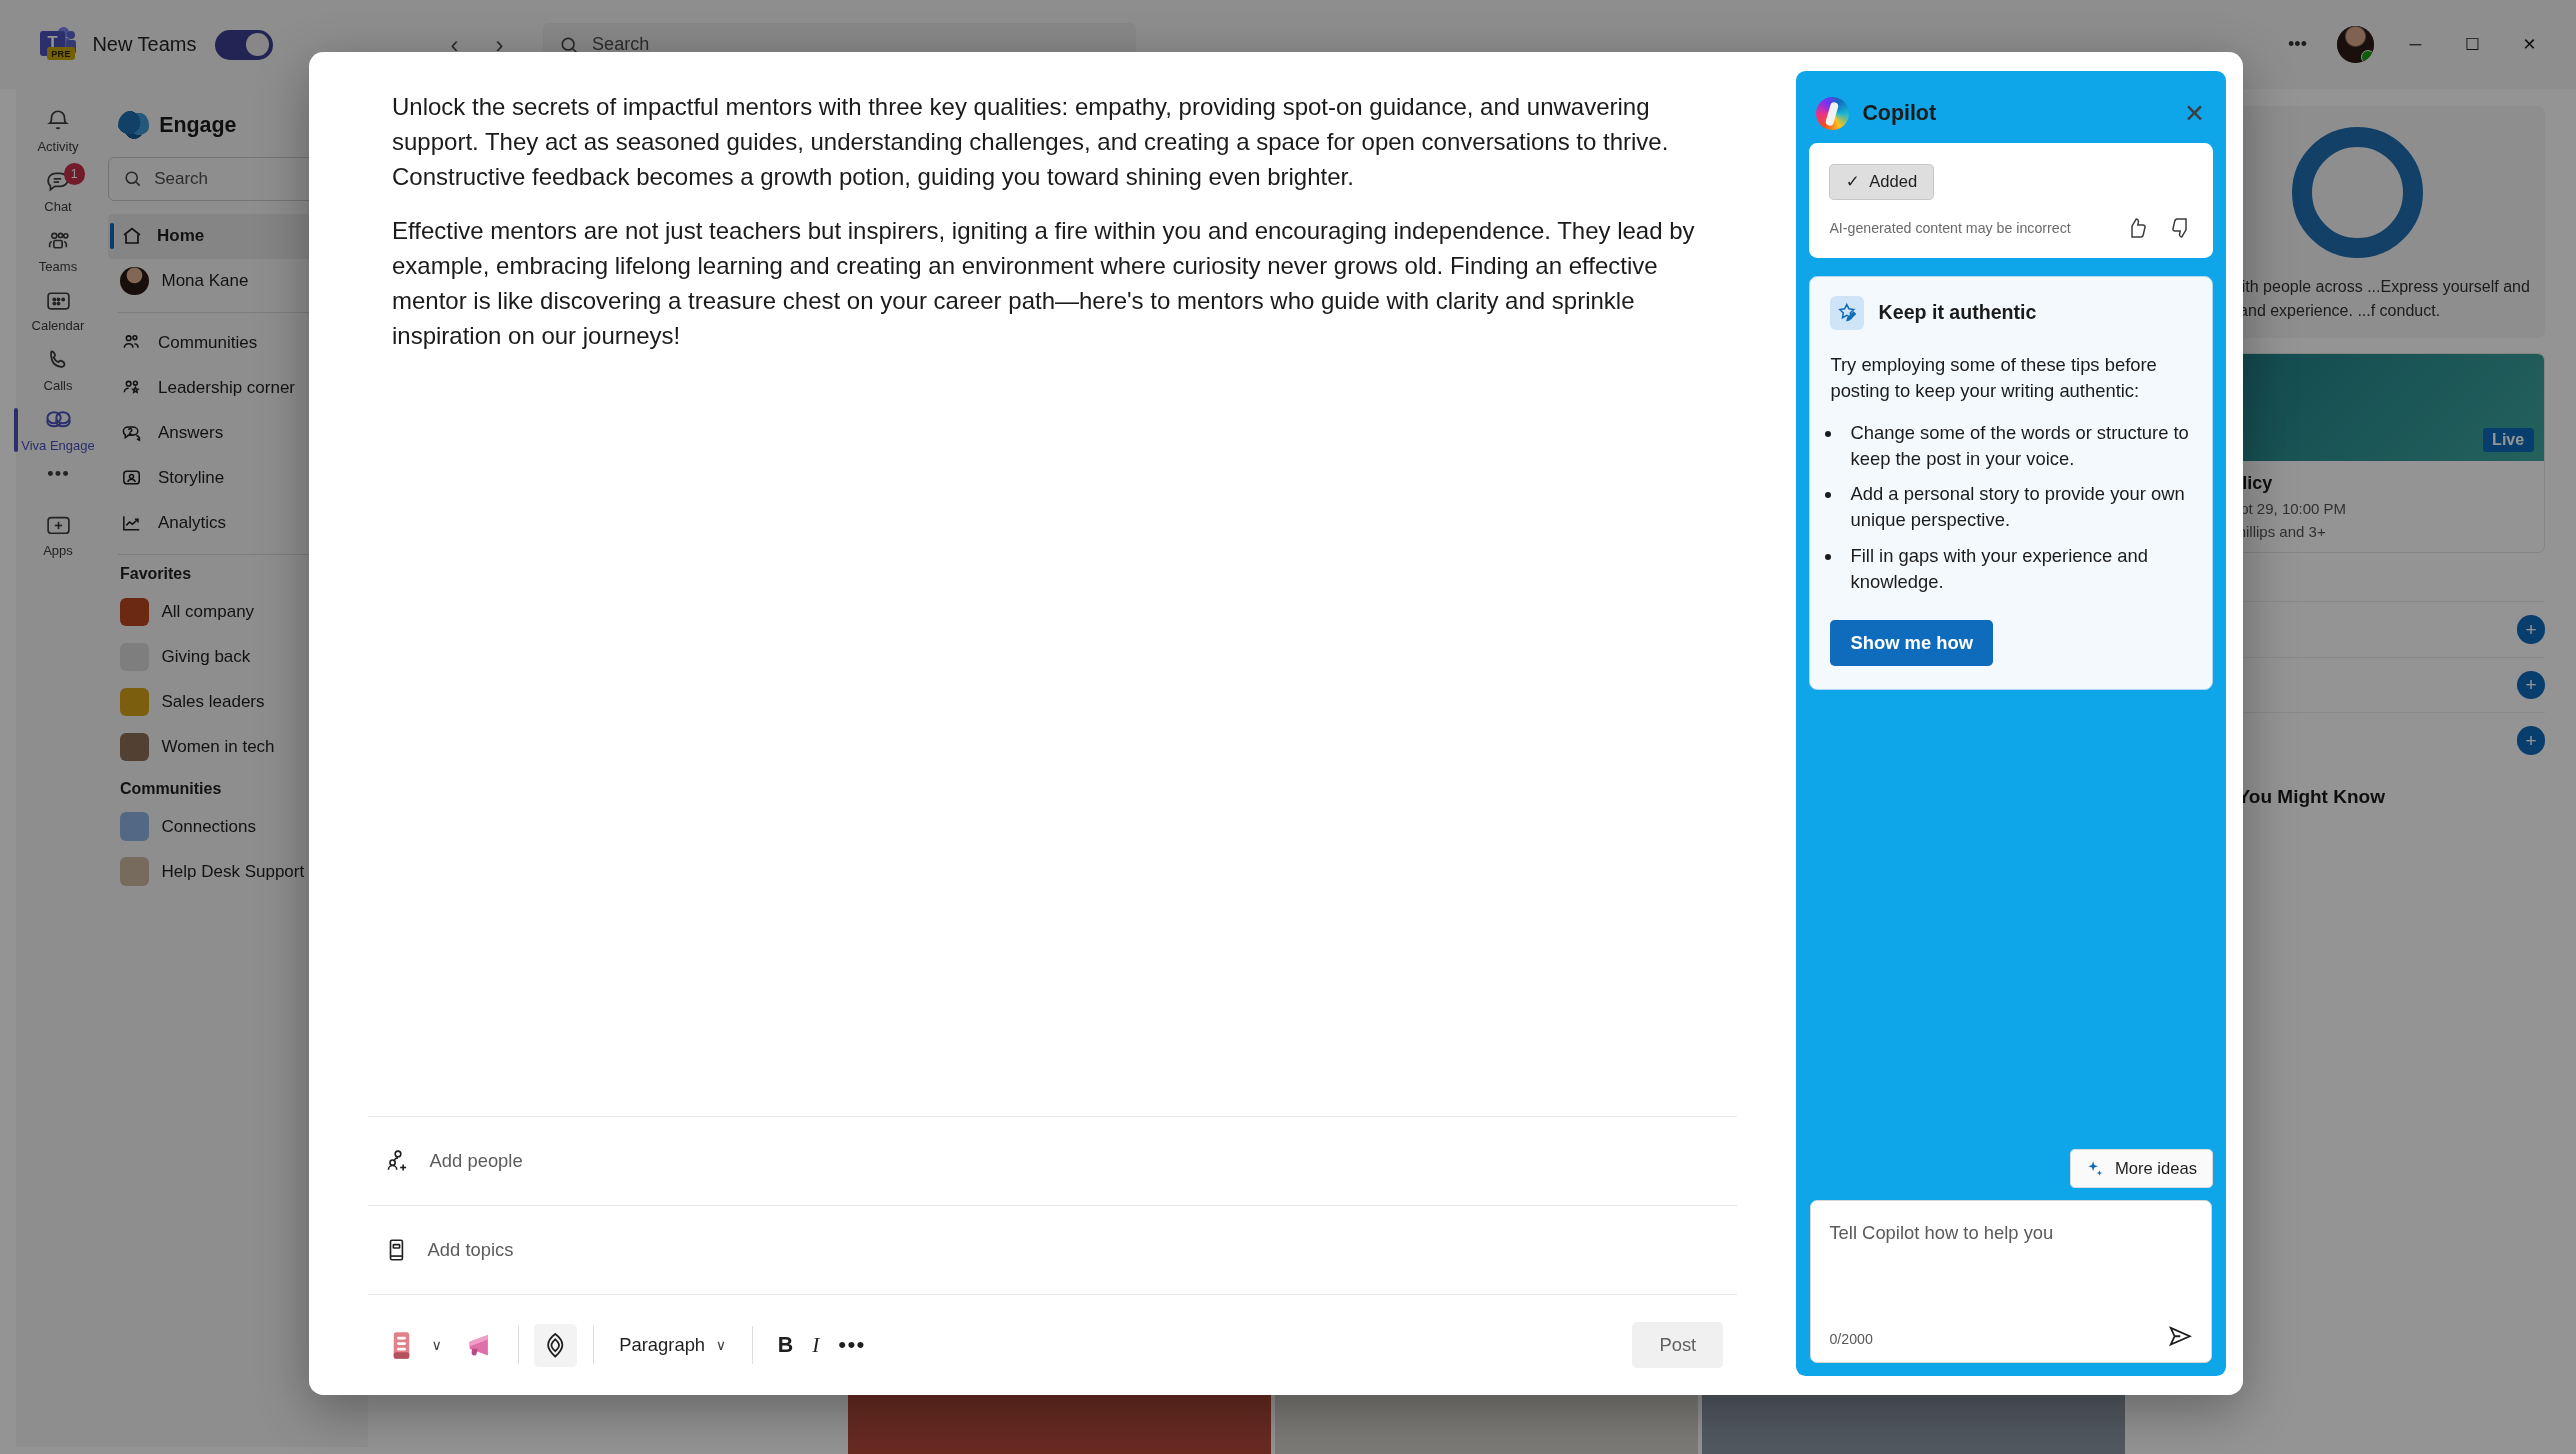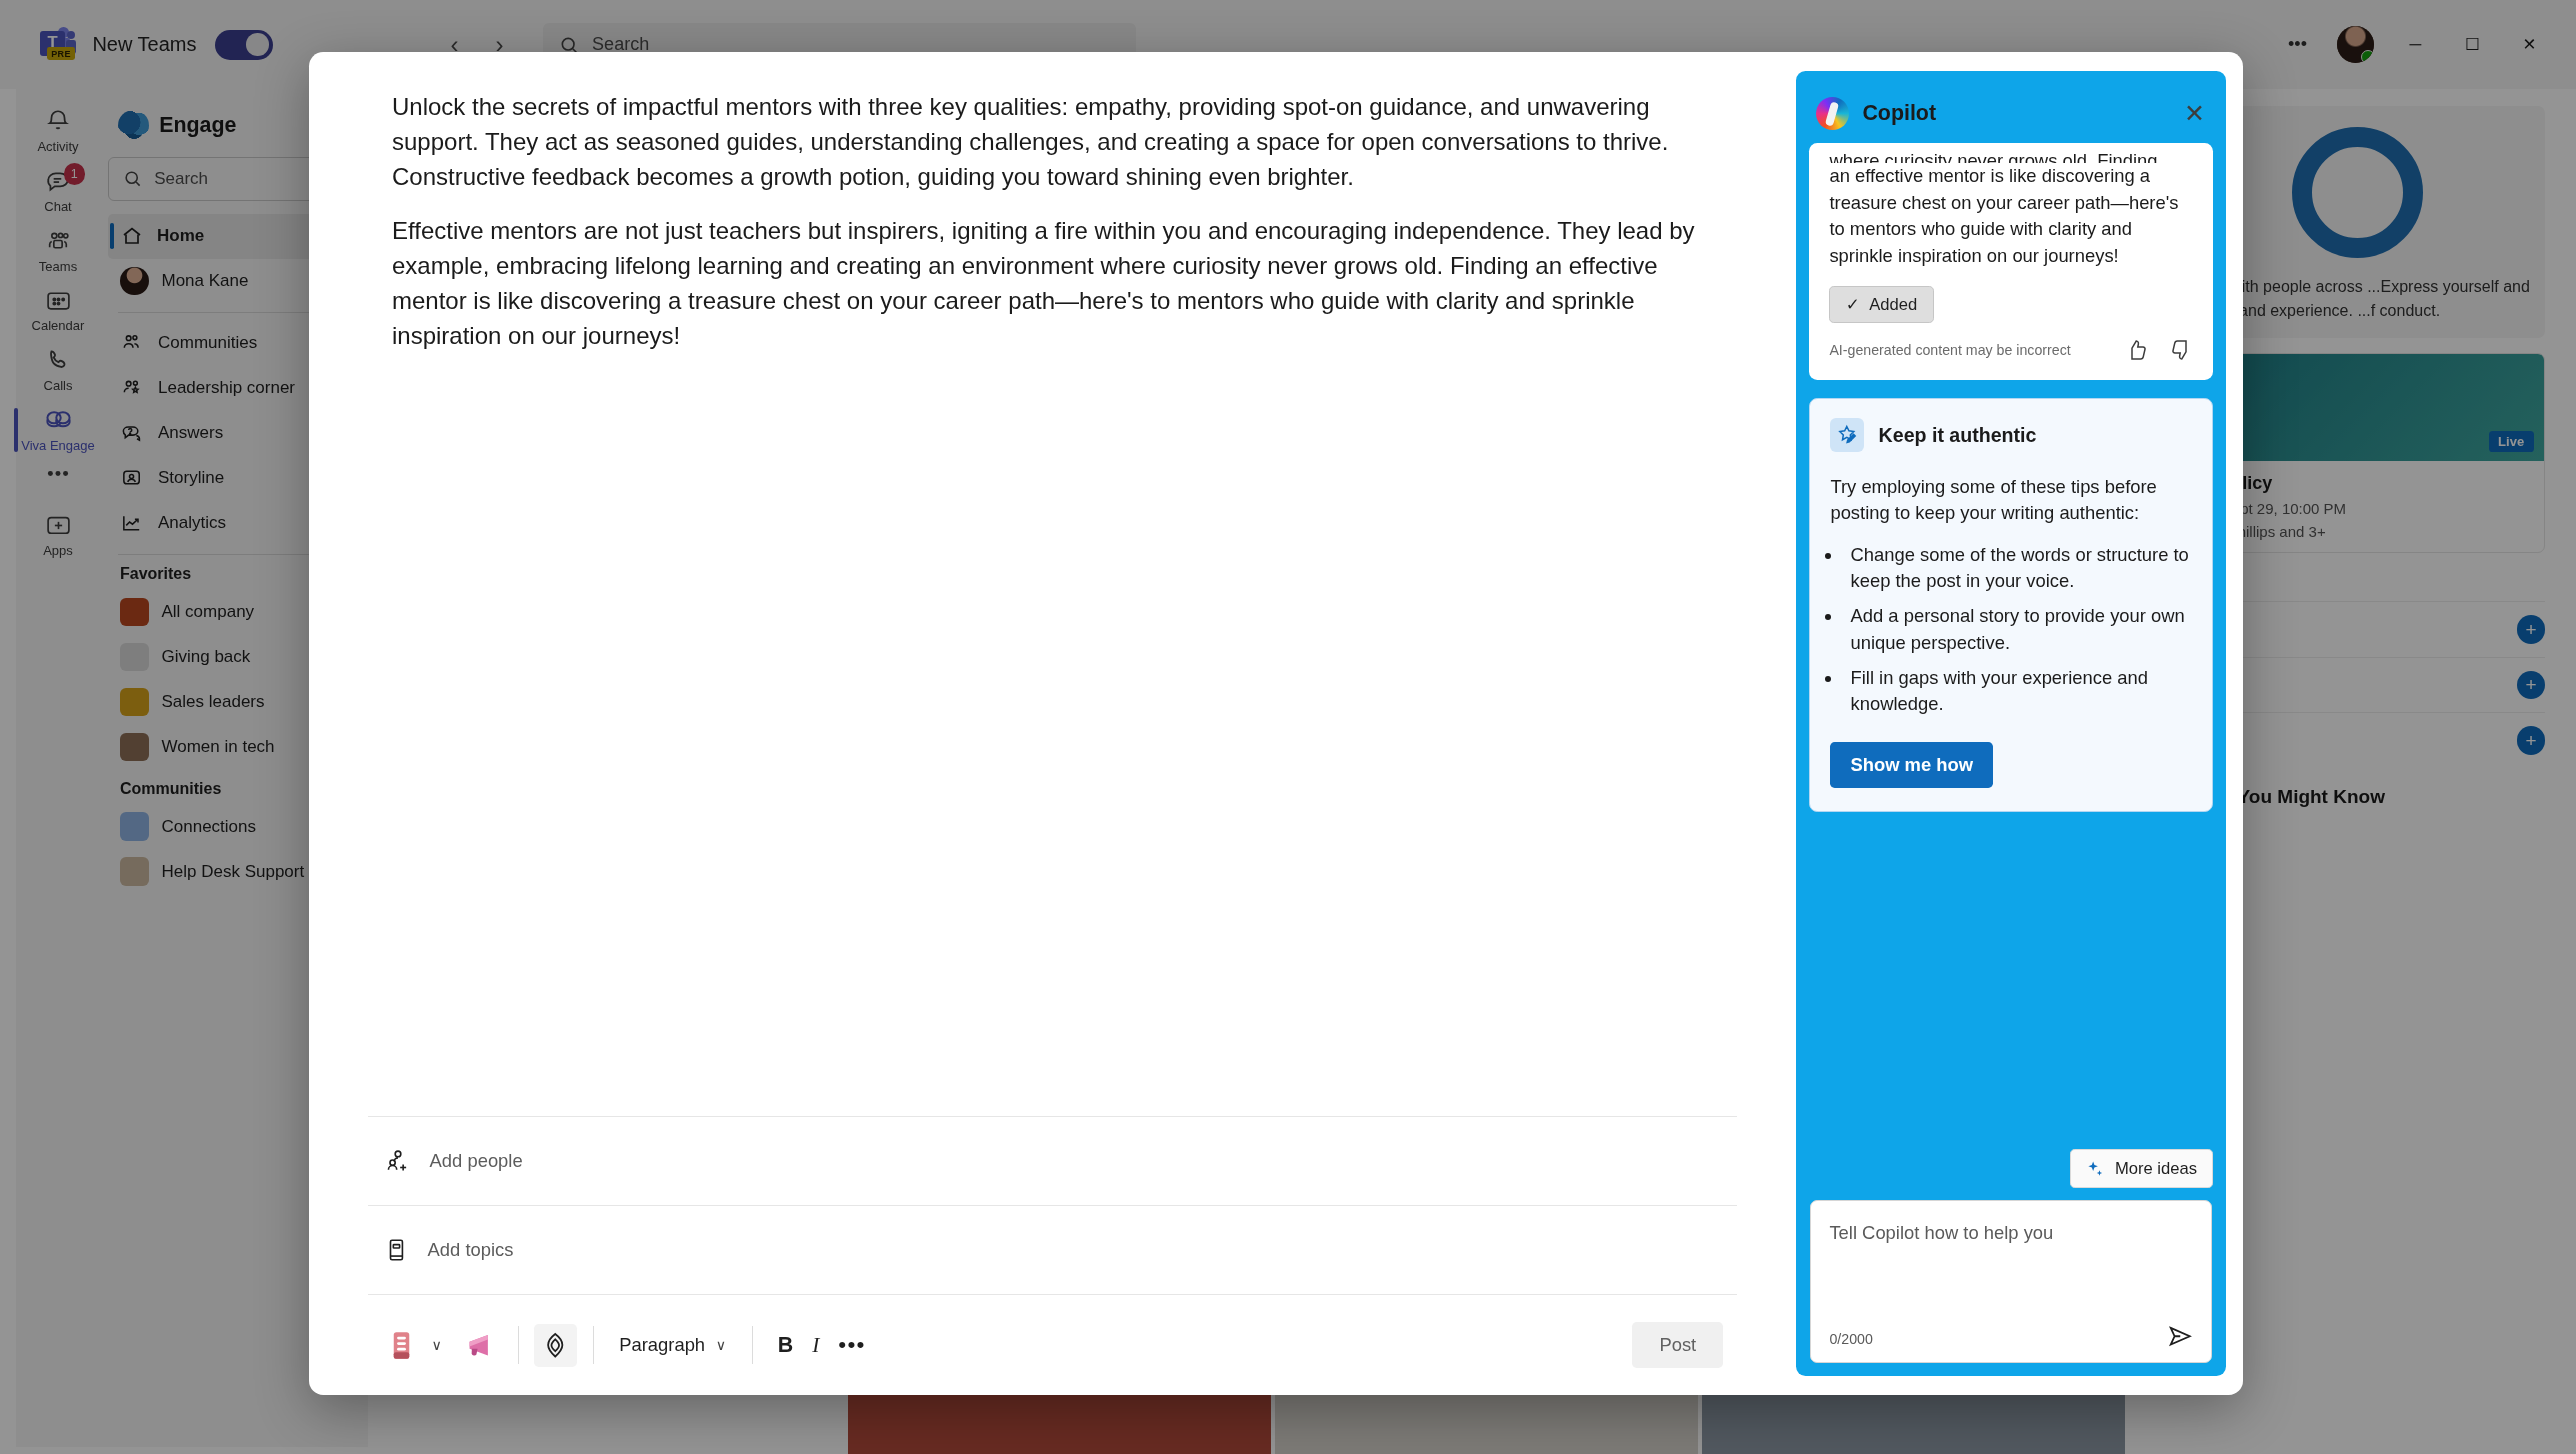--- a/index.html
+++ b/index.html
@@ -92,21 +92,21 @@
   .vhead { font-size: 16px; font-weight: 700; color:#1f1f1f; margin: 10.7px 0 6px 12px; }
   .cnt-badge { margin-left:auto; background:#e0e0e0; color:#333; font-size:13px; border-radius:3.6px; padding:2.4px 7.1px; }
 
   
   .rrail { position: absolute; top: 89px; right: 10.7px; bottom: 0; width: 415px; background:#ffffff; padding: 16.6px 20px; overflow:hidden;}
   .rcard { background:#f5f5f5; border-radius: 7.1px; padding: 15.4px; margin-bottom: 15.4px;}
   .rlogo { width: 131px; height: 131px; border-radius: 50%; border: 20px solid #1f6fb2; margin: 6px auto 16.6px; }
   .rtext { font-size: 16px; color: #333; line-height: 1.5; }
   .revent { border-radius: 7.1px; overflow: hidden; background:#fff; border:0.6px solid #e5e5e5; margin-bottom: 15.4px;}
   .revent .hero { height: 107px; background: linear-gradient(135deg,#1c7b86,#3fa8a0); position: relative;}
-  .live-pill { position:absolute; right:10.7px; bottom:9.5px; background:#0f6cbd; color:#fff; font-size:13px;
+  .live-pill { position:absolute; right:10.7px; bottom:9.5px; background:#0f6cbd; color:#fff; font-size:16px;
                padding:3px 9.5px; border-radius:3.6px; font-weight:700;}
   .revent .meta { padding: 12px 13px; }
   .revent .etitle { font-size:18px; font-weight:700; color:#1b1b1b;}
   .revent .esub { font-size:15px; color:#555; margin-top:6px;}
   .rsec-title { font-size: 19px; font-weight: 700; color:#1b1b1b; margin: 15.4px 0 10.7px; }
   .rrow { display:flex; align-items:center; gap:9.5px; padding: 13px 0; border-top:0.6px solid #ececec; font-size:16.6px; color:#1f1f1f;}
   .verified { width:15.4px;height:15.4px;border-radius:50%;background:#0f6cbd;color:#fff;font-size:10px;
               display:flex;align-items:center;justify-content:center;}
   .plus-circ { margin-left:auto; width:28.5px;height:28.5px;border-radius:50%;background:#0f6cbd;color:#fff;
                font-size:19px; display:flex;align-items:center;justify-content:center;}
@@ -536,24 +536,20 @@
     <div class="copilot">
       <div class="cop-head">
         <div class="cop-logo"></div>
         <div class="cop-title">Copilot</div>
         <div class="cop-close">✕</div>
       </div>
 
       <div class="cop-scroll">
 
         <div class="sugg-card">
-          <div class="sugg-text">
-            <span class="cut">where curiosity never grows old. Finding</span>
-            <span>an effective mentor is like discovering a treasure chest on your career path—here's to mentors who guide with clarity and sprinkle inspiration on our journeys!</span>
-          </div>
           <div class="added">
             <span>✓</span>
             <span>Added</span>
           </div>
           <div class="sugg-foot">
             <span class="dis">AI-generated content may be incorrect</span>
             <span class="thumbs">
               <svg width="24" height="24" viewBox="0 0 24 24" fill="none" stroke="#3c3c3c" stroke-width="1.5">
                 <path d="M7 21V10.2l4.2-7.2c1.6.2 2.4 1.3 2.2 2.8L12.8 9h5.3c1.3 0 2.2 1.1 1.9 2.3l-1.7 7.4c-.2 1.2-1.2 2.3-2.6 2.3H7z"></path>
               </svg>

